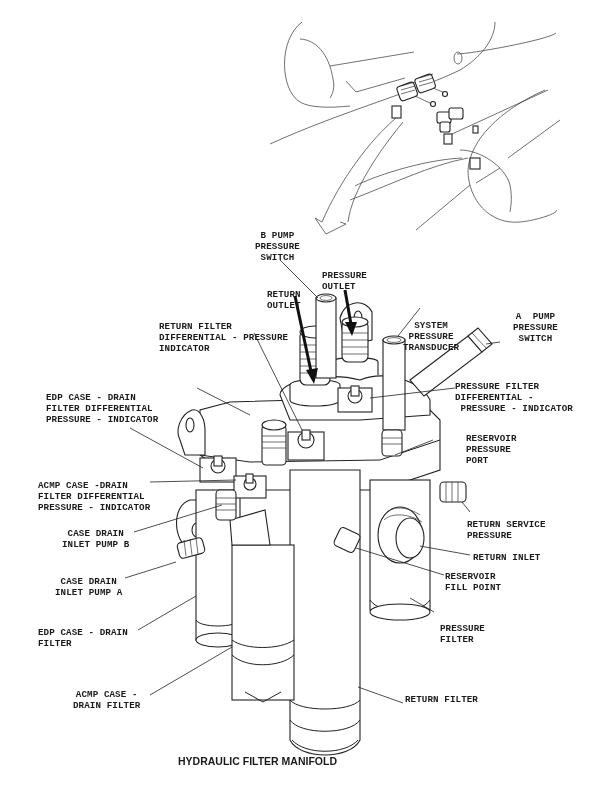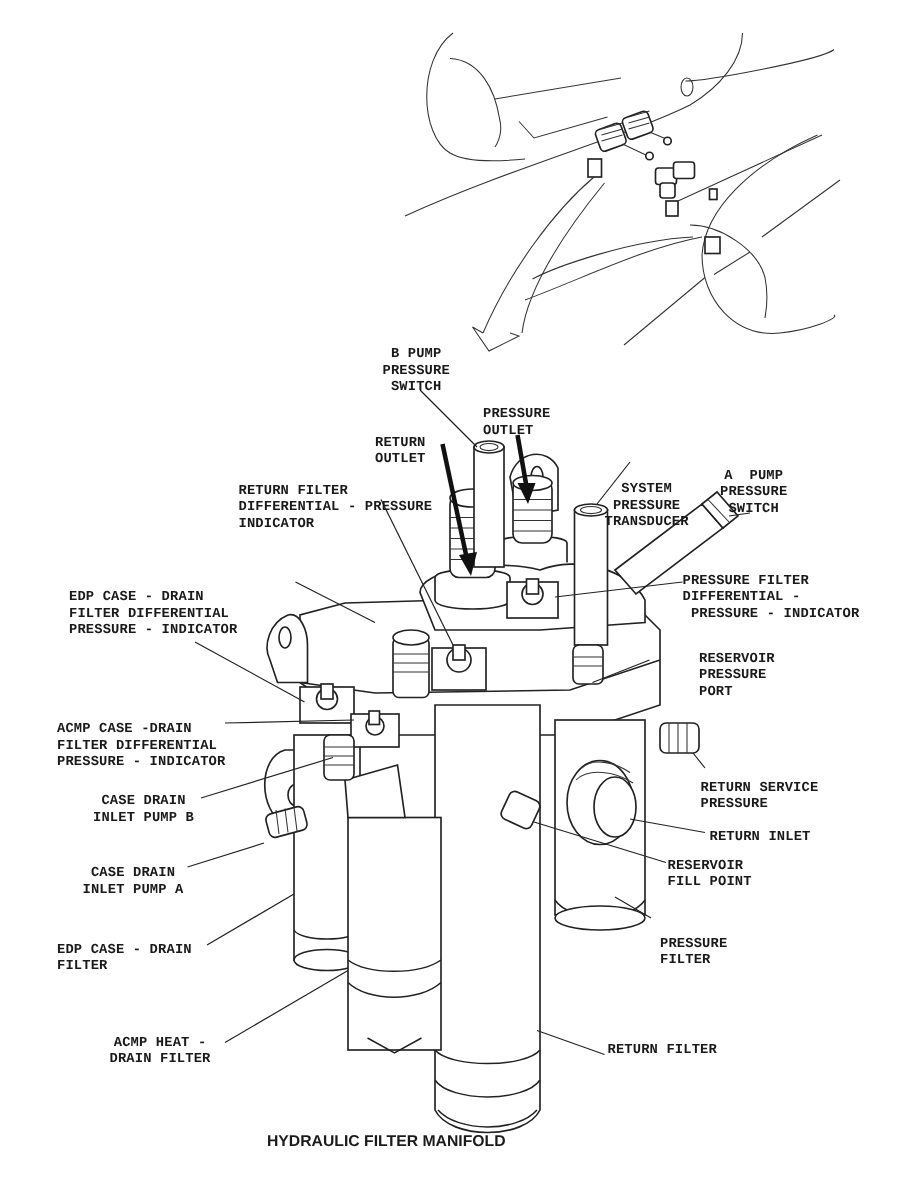--- a/index.html
+++ b/index.html
@@ -209,26 +209,26 @@
     <path class="leader" d="M150,695 L232,647"></path>
     <path class="leader" d="M403,703 L358,687"></path>
   </g>
 </svg>
 
 <div class="lbl c" style="left:255px; top:230px;">B PUMP
 PRESSURE
 SWITCH</div>
 <div class="lbl" style="left:322px; top:270px;">PRESSURE
 OUTLET</div>
-<div class="lbl c" style="left:250px; top:289px;">RETURN
+<div class="lbl c" style="left:267px; top:289px;">RETURN
 OUTLET</div>
 <div class="lbl c" style="left:403px; top:276px;margin-top:44px;">SYSTEM
 PRESSURE
 TRANSDUCER</div>
-<div class="lbl c" style="left:480px; top:311px;">A  PUMP
+<div class="lbl c" style="left:513px; top:311px;">A  PUMP
 PRESSURE
 SWITCH</div>
 <div class="lbl" style="left:159px; top:321px;">RETURN FILTER
 DIFFERENTIAL - PRESSURE
 INDICATOR</div>
 <div class="lbl" style="left:455px; top:381px;">PRESSURE FILTER
 DIFFERENTIAL -
  PRESSURE - INDICATOR</div>
 <div class="lbl" style="left:46px; top:392px;">EDP CASE - DRAIN
 FILTER DIFFERENTIAL
@@ -245,19 +245,19 @@
 INLET PUMP B</div>
 <div class="lbl" style="left:473px; top:552px;">RETURN INLET</div>
 <div class="lbl c" style="left:55px; top:576px;">CASE DRAIN
 INLET PUMP A</div>
 <div class="lbl" style="left:445px; top:571px;">RESERVOIR
 FILL POINT</div>
 <div class="lbl" style="left:38px; top:627px;">EDP CASE - DRAIN
 FILTER</div>
 <div class="lbl" style="left:440px; top:623px;">PRESSURE
 FILTER</div>
-<div class="lbl c" style="left:73px; top:689px;">ACMP HEAT -
+<div class="lbl c" style="left:73px; top:689px;">ACMP CASE -
 DRAIN FILTER</div>
 <div class="lbl" style="left:405px; top:694px;">RETURN FILTER</div>
 
 <div class="title">HYDRAULIC FILTER MANIFOLD</div>
 
 </div>
 
 </body></html>

